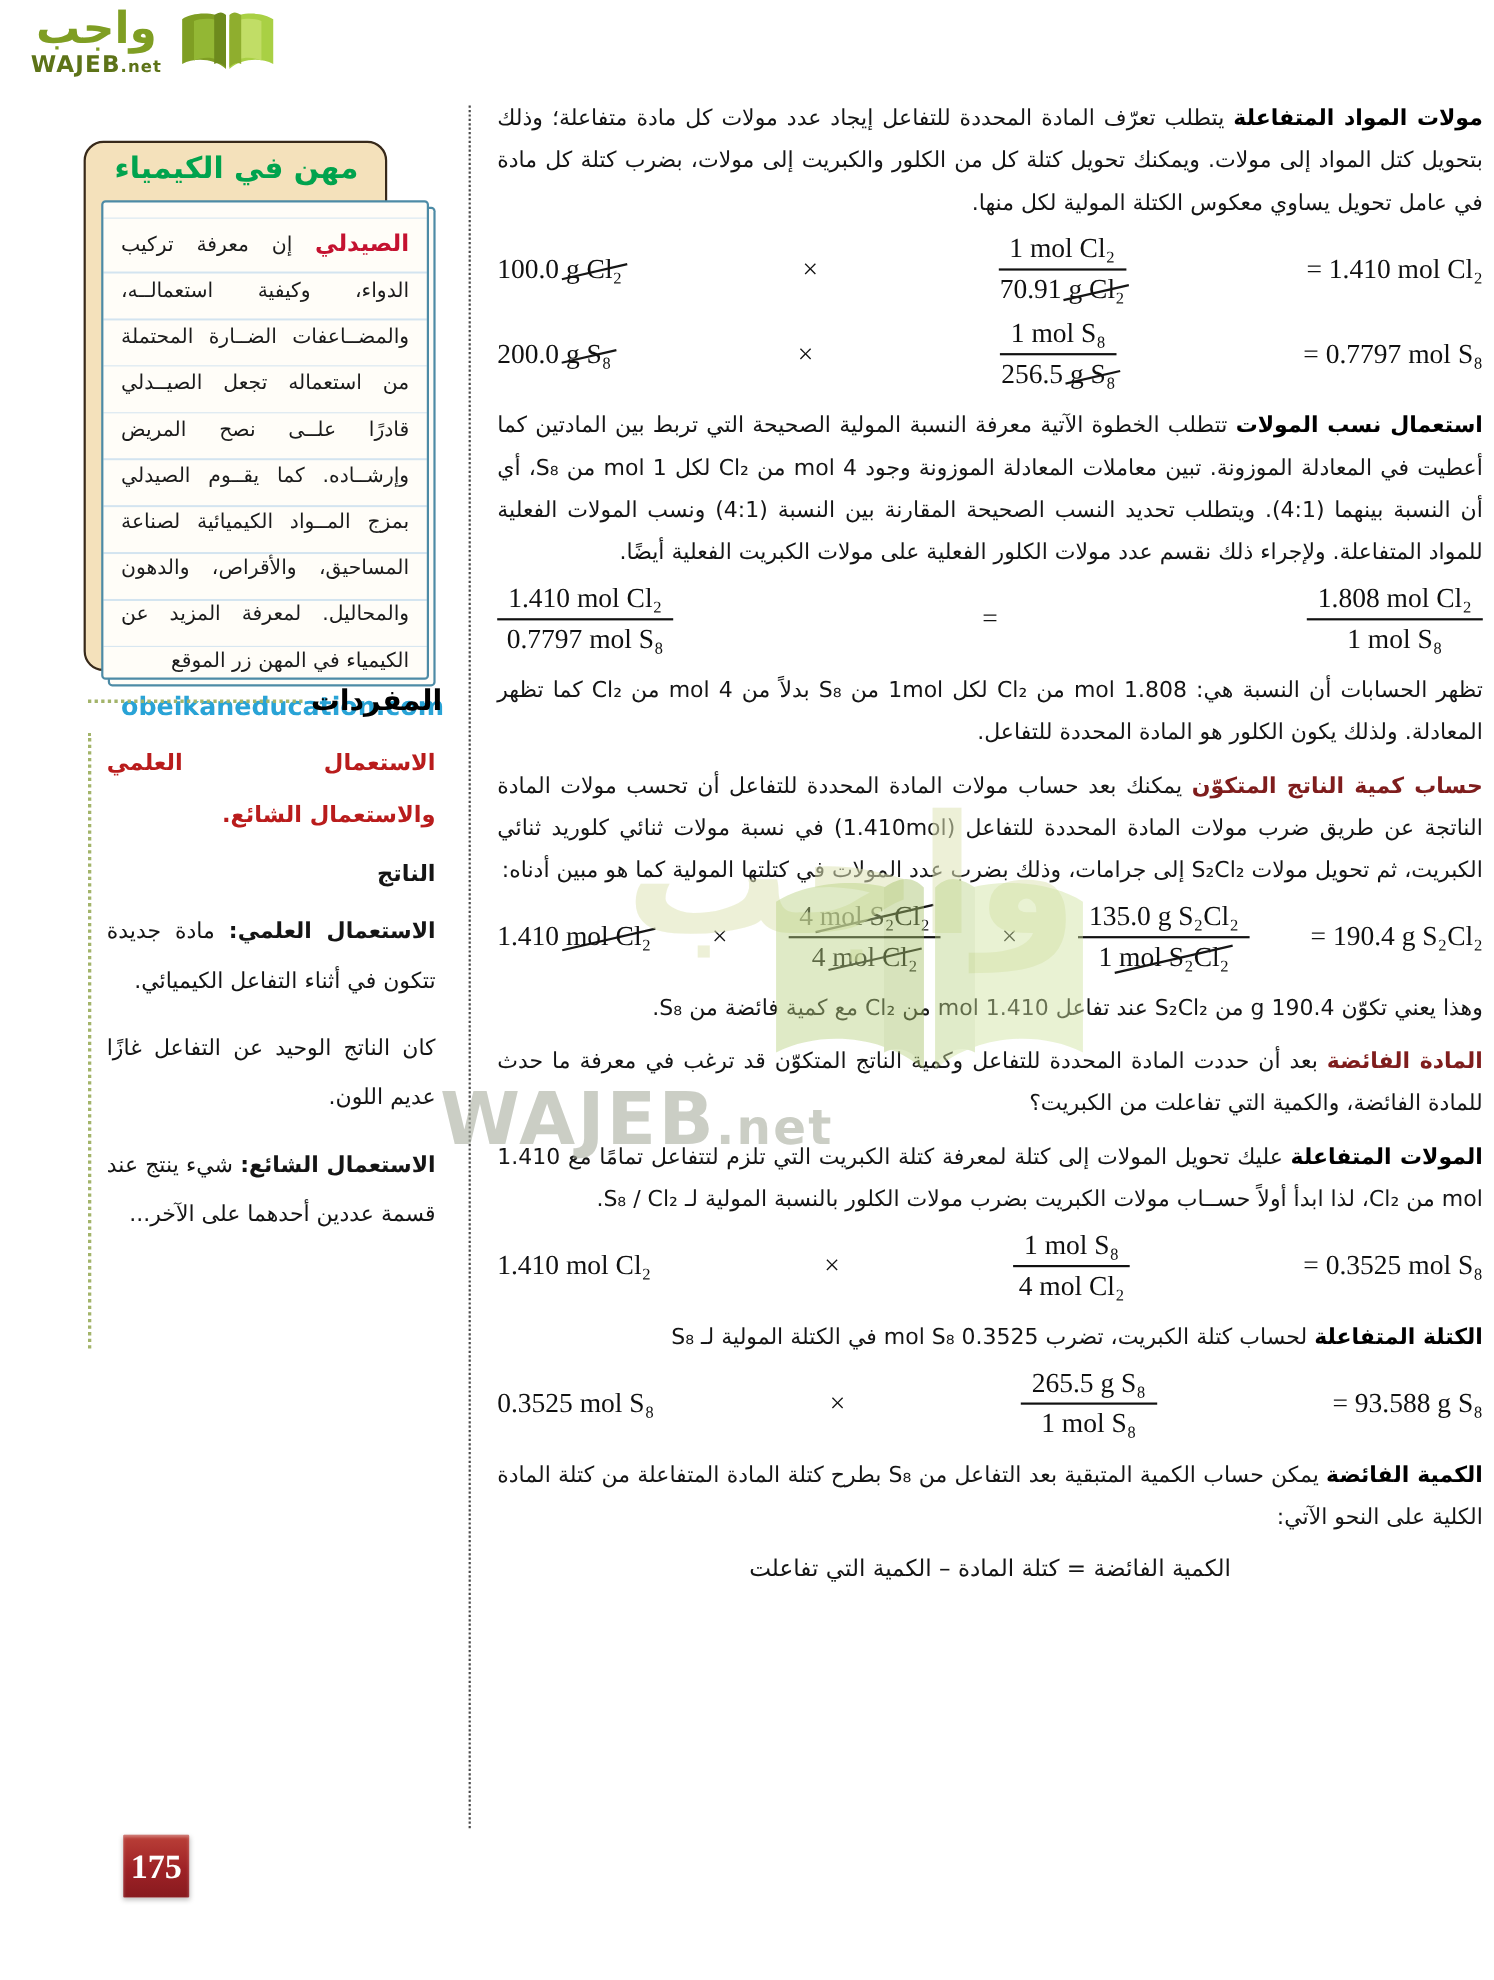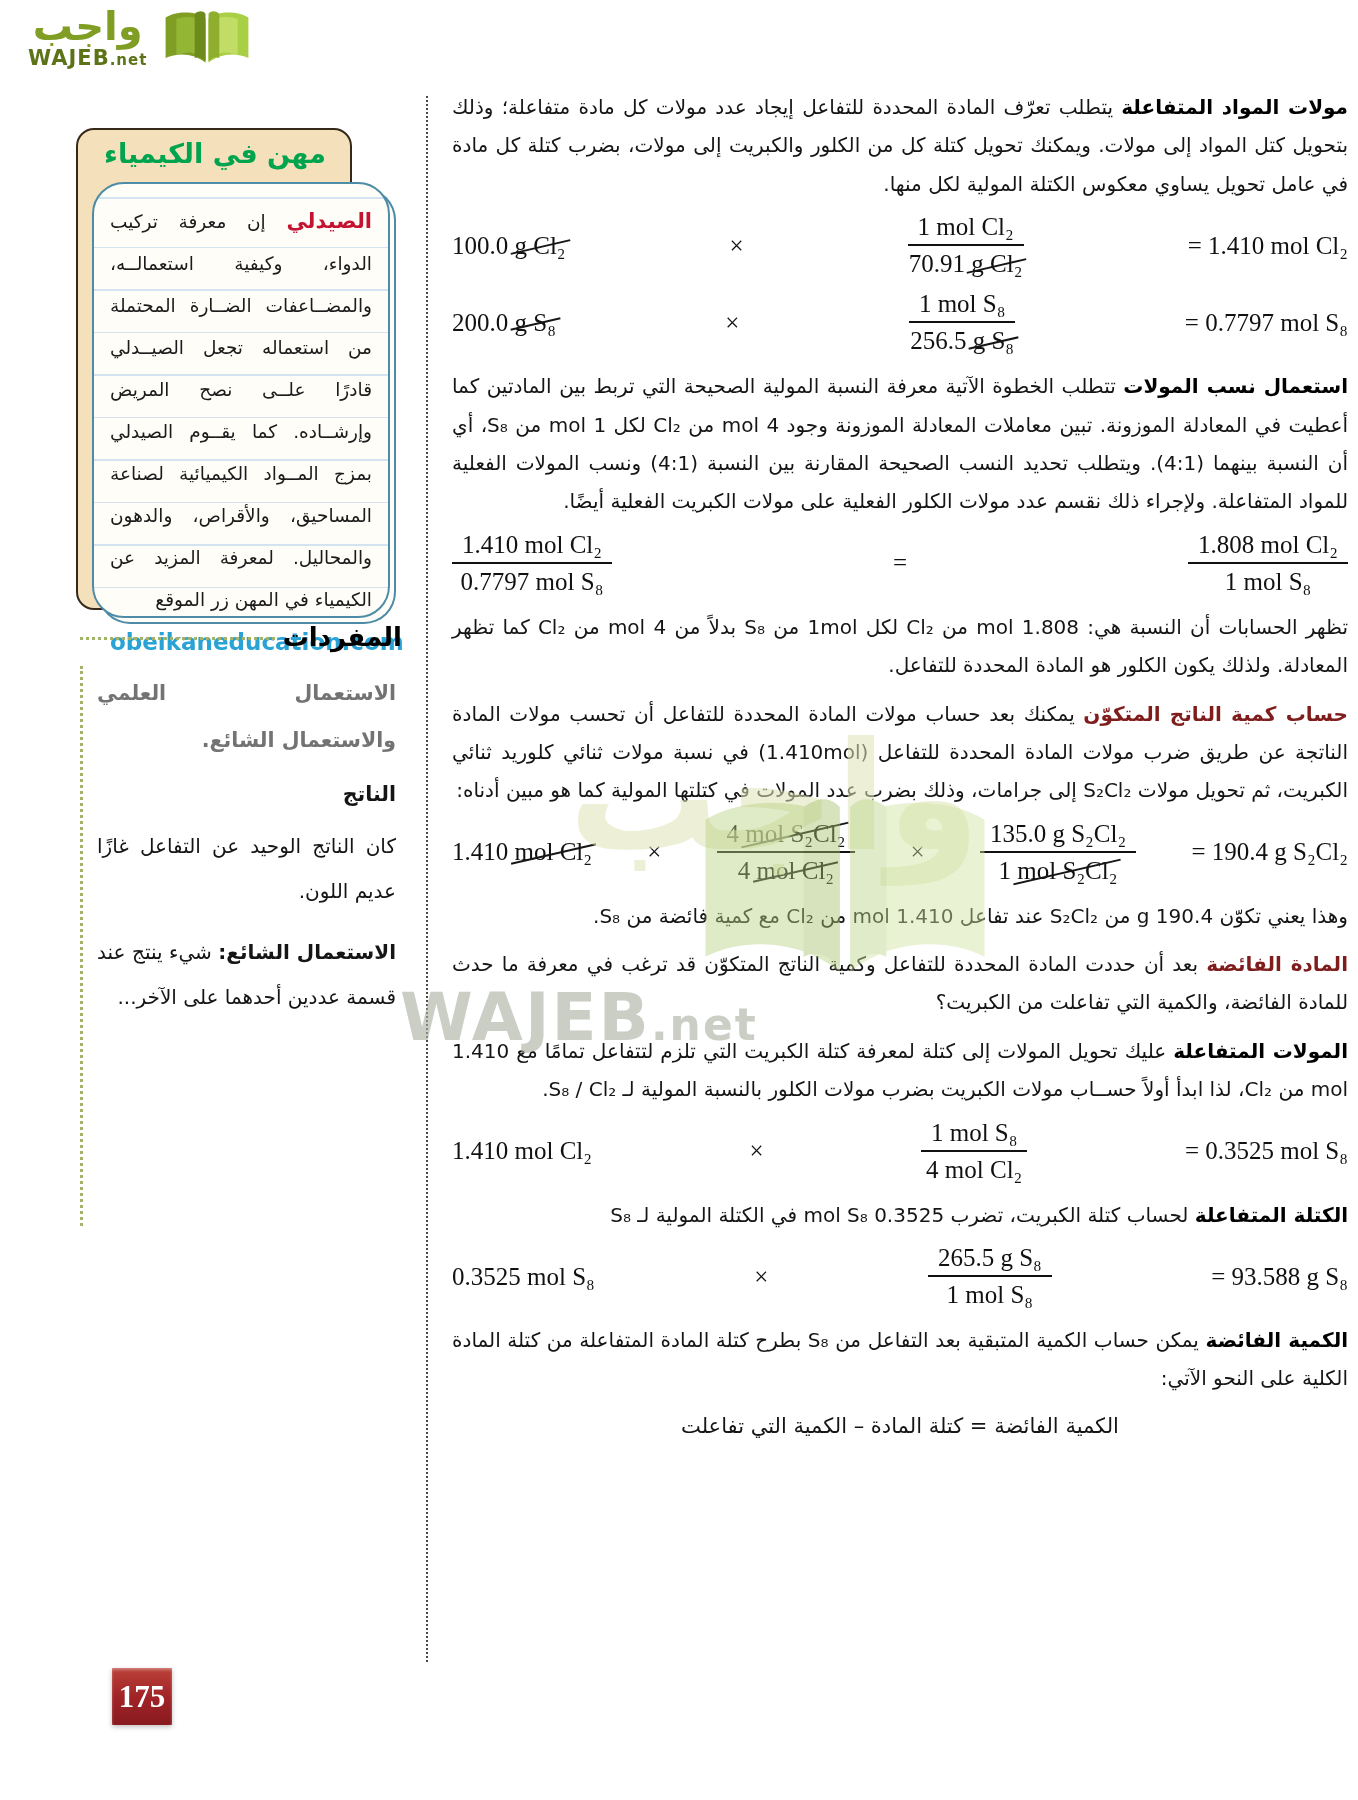--- a/index.html
+++ b/index.html
@@ -13,37 +13,37 @@
   .logo-en{font-size:21px;font-weight:800;color:#5d7318;letter-spacing:1px;margin-top:2px;}
   .logo-en .tld{font-size:15px;font-weight:700;color:#5d7318;}
   .logo-book{width:92px;height:72px;}
 
   
   .careers-tan{position:absolute;left:76px;top:128px;width:272px;height:478px;
                background:#f4e1bb;border:2.5px solid #37291a;border-radius:18px;}
   .careers-title{position:absolute;left:90px;top:138px;width:250px;text-align:center;
                  font-size:27px;font-weight:bold;color:#00a34e;direction:rtl;}
   .careers-card{position:absolute;left:92px;top:182px;width:298px;height:436px;
-                background:#fffdf8;border:2px solid #4d8ba6;border-radius:32px;
+                background:#fffdf8;border:2px solid #4d8ba6;border-radius:4px;
                 box-shadow:6px 6px 0 -2px #fffdf8,6px 6px 0 0 #4d8ba6;
                 padding:16px 16px 10px;box-sizing:border-box;direction:rtl;
                 background-image:repeating-linear-gradient(to bottom,transparent 0,transparent 41px,#d3e4f0 41px,#d3e4f0 42.5px);
                 background-position:0 22px;}
   .careers-body{font-size:18.5px;line-height:42px;text-align:justify;text-align-last:right;color:#1b1b1b;}
   .careers-lead{color:#c41230;font-weight:bold;font-size:21px;}
   .careers-link{display:block;text-align:center;font-size:23px;font-weight:bold;
                 color:#29a3d6;text-decoration:none;direction:ltr;line-height:42px;}
 
   
   .vocab{position:absolute;left:80px;top:622px;width:322px;direction:rtl;}
   .vocab-titlerow{display:flex;align-items:baseline;gap:8px;}
   .vocab-title{font-size:26px;font-weight:bold;color:#000000;white-space:nowrap;}
   .vocab-dots{flex:1;border-bottom:3px dotted #a3b46a;transform:translateY(-6px);}
   .vocab-body{margin-top:14px;border-left:3px dotted #a3b46a;padding:4px 6px 10px 14px;min-height:560px;box-sizing:border-box;}
-  .vocab-green{color:#737373;font-weight:bold;font-size:20.5px;line-height:2.3;text-align:justify;text-align-last:right;margin:0 0 18px;}
+  .vocab-green{color:#b91c1c;font-weight:bold;font-size:20.5px;line-height:2.3;text-align:justify;text-align-last:right;margin:0 0 18px;}
   .vocab-term{font-weight:bold;font-size:20.5px;margin:0 0 18px;}
   .vocab-p{font-size:20px;line-height:2.25;text-align:justify;text-align-last:right;margin:0 0 16px;}
   .vocab-p b{font-size:20px;}
 
   
   .divider{position:absolute;left:426px;top:96px;height:1566px;border-left:2.5px dotted #4a4a4a;}
   .main{position:absolute;left:452px;top:88px;width:896px;direction:rtl;}
   .main p.para{font-size:20px;line-height:1.92;text-align:justify;text-align-last:right;margin:0 0 10px;}
   .lead-b{font-weight:bold;color:#000;}
   .lead-r{font-weight:bold;color:#7f1d1d;}
@@ -103,20 +103,21 @@
   </div>
 
   <div class="vocab">
     <div class="vocab-titlerow">
       <span class="vocab-title">المفردات</span>
       <span class="vocab-dots"></span>
     </div>
     <div class="vocab-body">
       <p class="vocab-green">الاستعمال العلمي والاستعمال الشائع.</p>
       <p class="vocab-term">الناتج</p>
+      <p class="vocab-p"><b>الاستعمال العلمي:</b><span> مادة جديدة تتكون في أثناء التفاعل الكيميائي.</span></p>
       <p class="vocab-p">كان الناتج الوحيد عن التفاعل غازًا عديم اللون.</p>
       <p class="vocab-p"><b>الاستعمال الشائع:</b><span> شيء ينتج عند قسمة عددين أحدهما على الآخر...</span></p>
     </div>
   </div>
 
   <div class="divider"></div>
 
   <div class="main">
 
     <p class="para"><span class="lead-b">مولات المواد المتفاعلة</span><span> يتطلب تعرّف المادة المحددة للتفاعل إيجاد عدد مولات كل مادة متفاعلة؛ وذلك بتحويل كتل المواد إلى مولات. ويمكنك تحويل كتلة كل من الكلور والكبريت إلى مولات، بضرب كتلة كل مادة في عامل تحويل يساوي معكوس الكتلة المولية لكل منها.</span></p>

